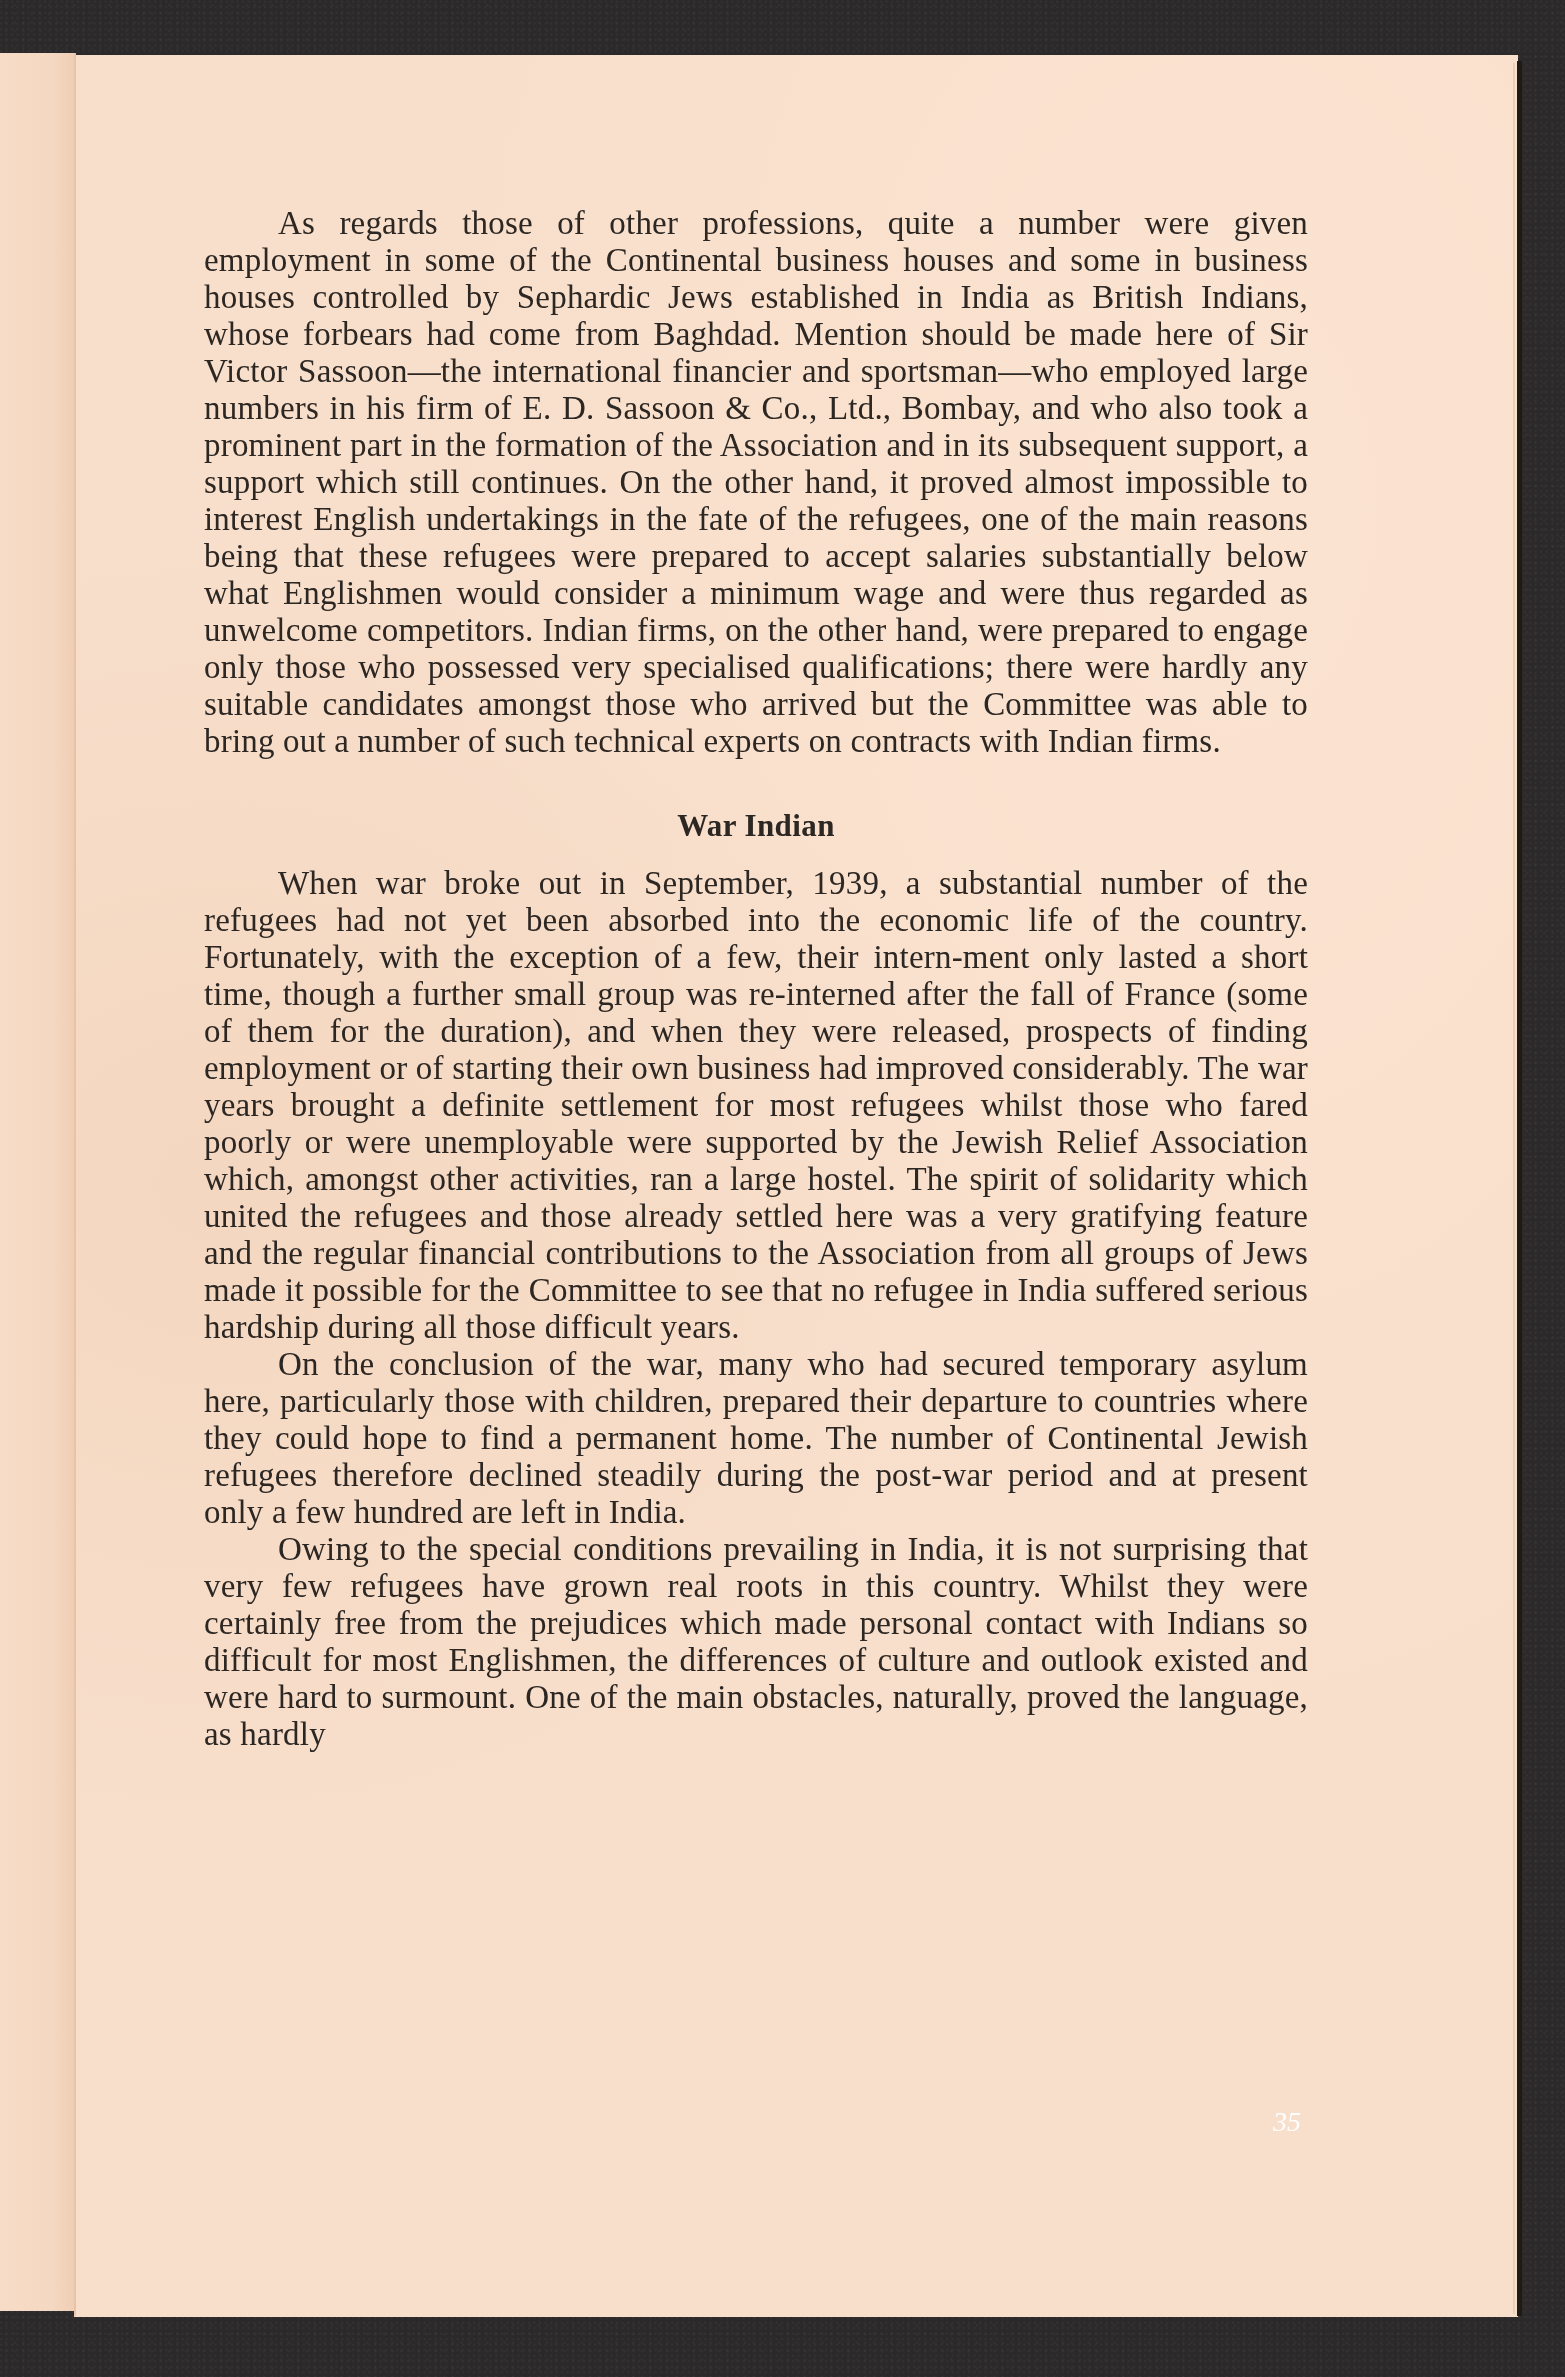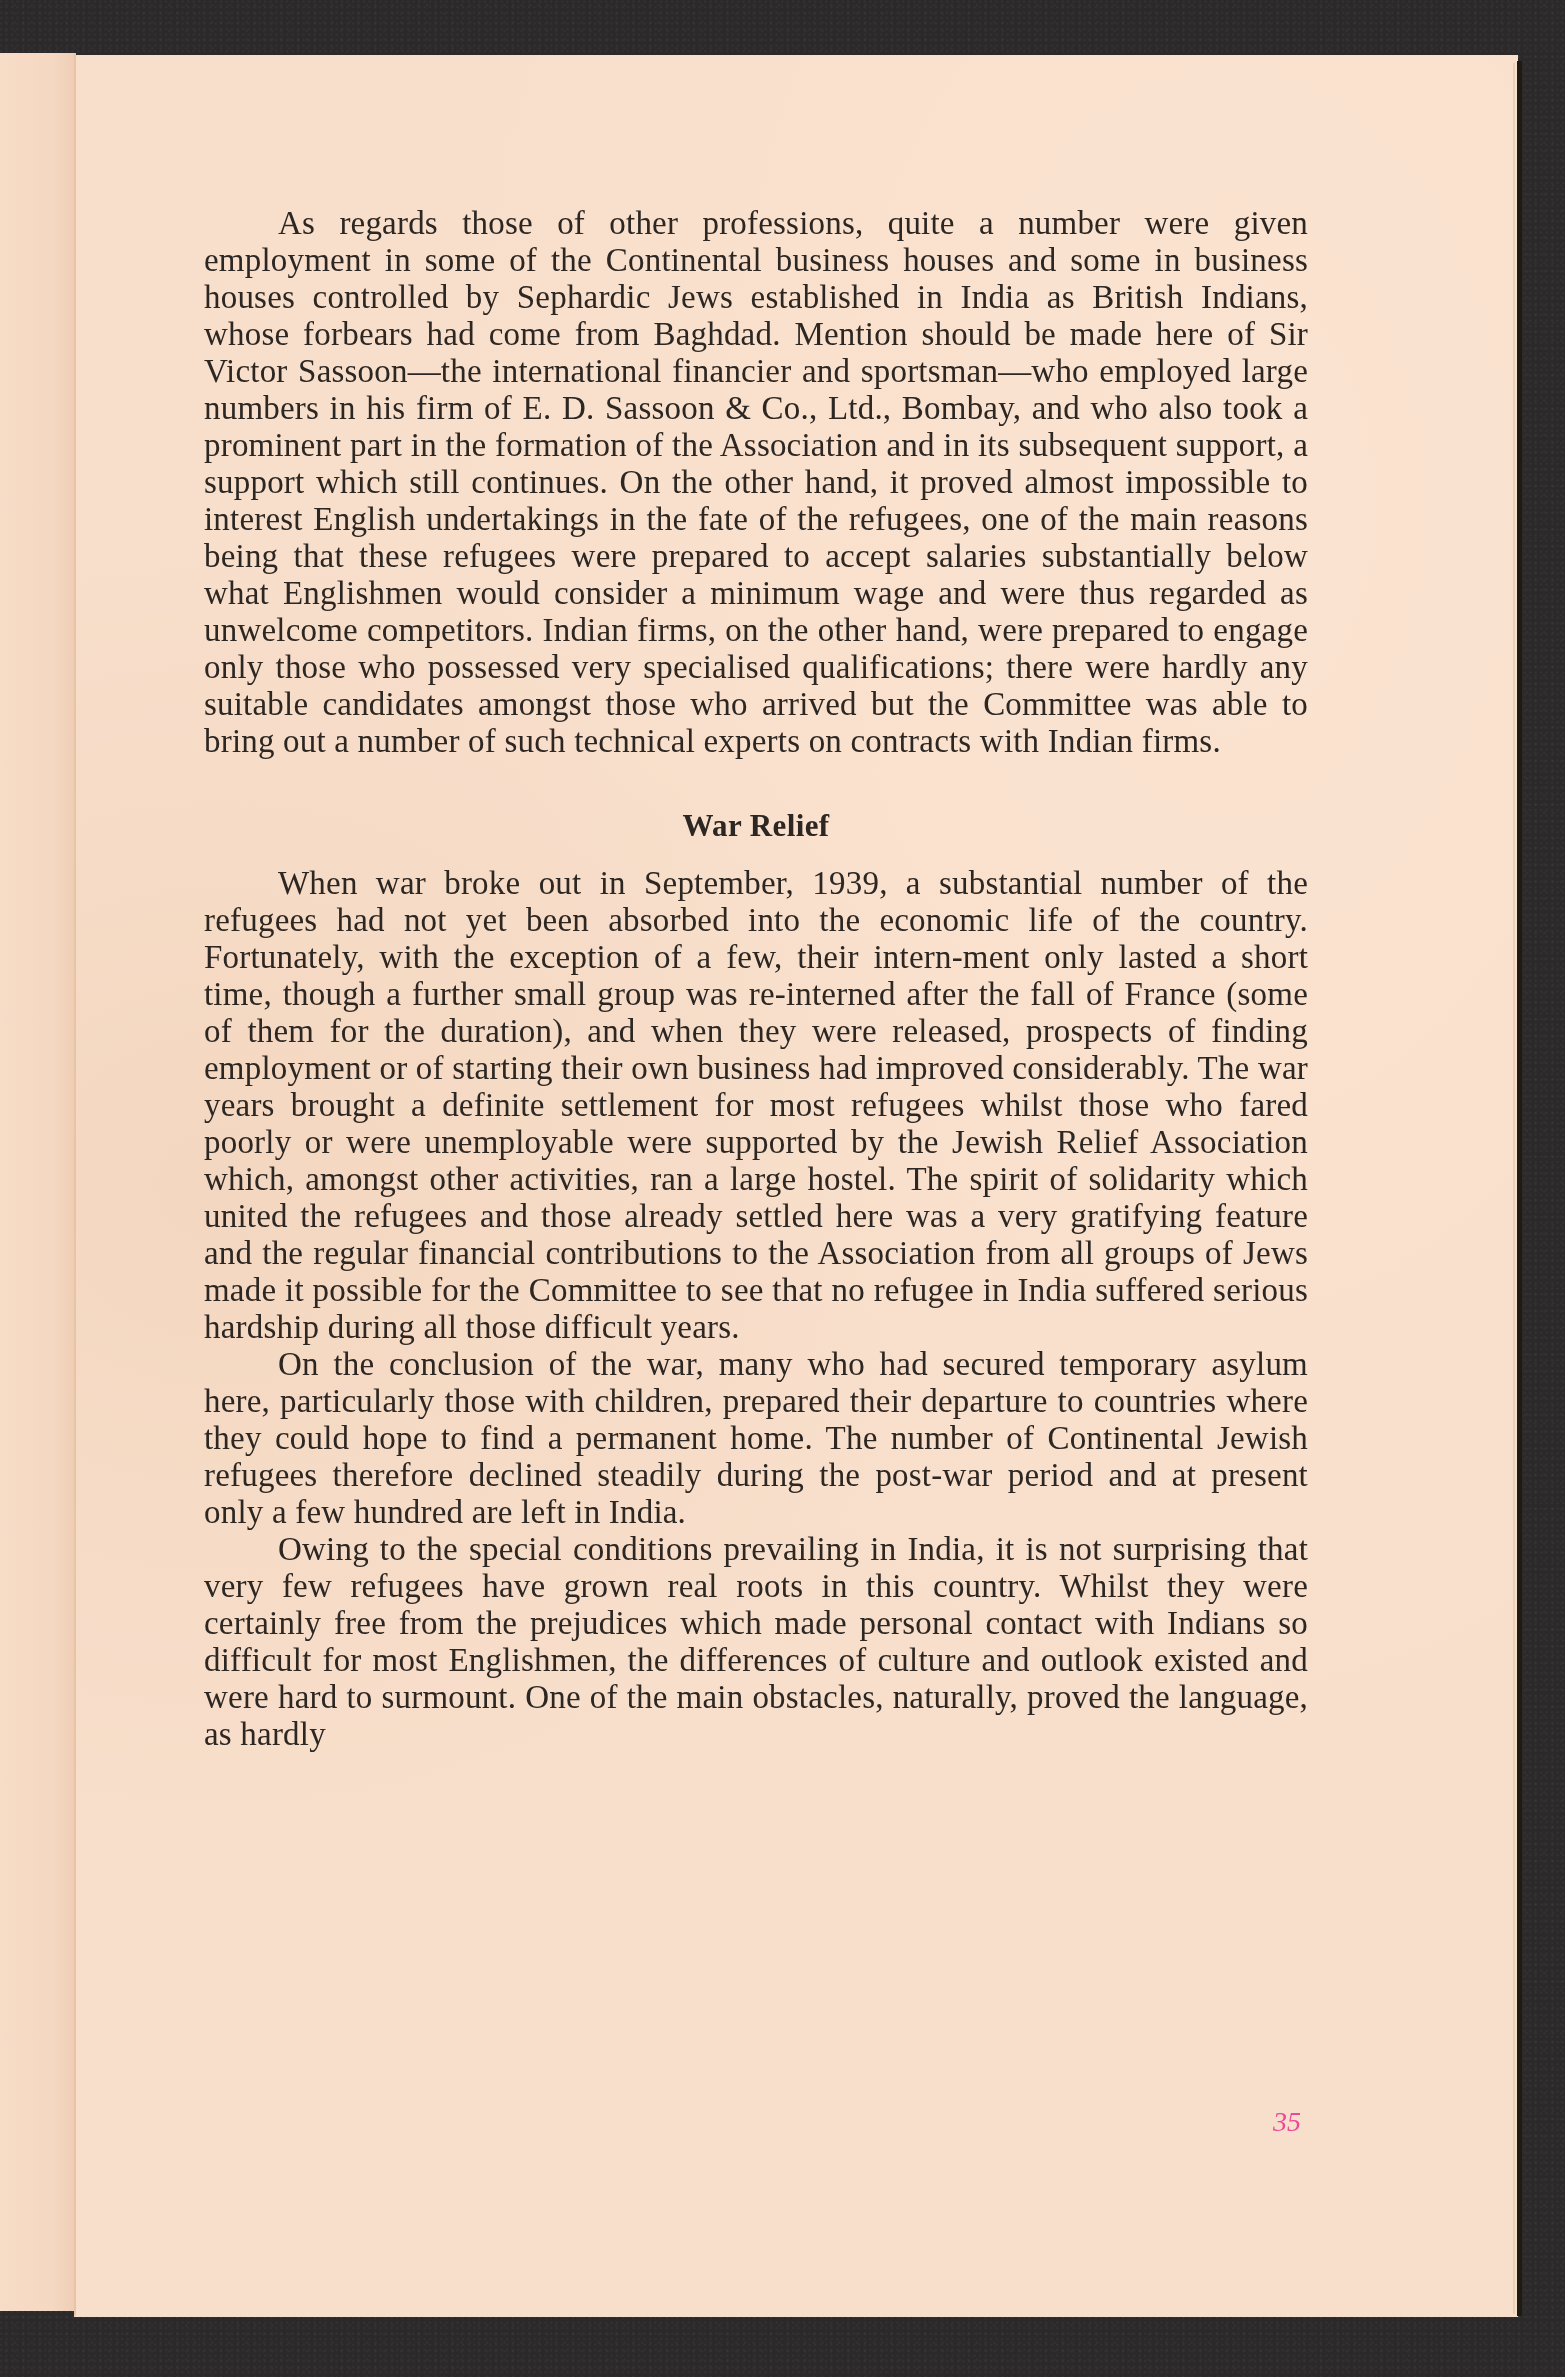--- a/index.html
+++ b/index.html
@@ -92,37 +92,37 @@
       margin: 47px 0 21px 0;
       letter-spacing: 0.4px;
       text-indent: 0;
     }
     .page-number {
       position: absolute;
       left: 1273px;
       top: 2106px;
       font-style: italic;
       font-size: 28px;
-      color: #ec4899;
+      color: #ffffff;
     }
   </style>
 </head>
 <body>
 
 <div class="scan-bg"></div>
 <div class="left-page"></div>
 <div class="page"></div>
 <div class="spine-line"></div>
 <div class="page-edge-light"></div>
 <div class="page-edge"></div>
 
 <div class="text-block">
   <p class="para indent">As regards those of other professions, quite a number were given employment in some of the Continental business houses and some in business houses controlled by Sephardic Jews established in India as British Indians, whose forbears had come from Baghdad.  Mention should be made here of Sir Victor Sassoon—the international financier and sportsman—who employed large numbers in his firm of E. D. Sassoon &amp; Co., Ltd., Bombay, and who also took a prominent part in the formation of the Association and in its subsequent support, a support which still continues.  On the other hand, it proved almost impossible to interest English undertakings in the fate of the refugees, one of the main reasons being that these refugees were prepared to accept salaries substantially below what Englishmen would consider a minimum wage and were thus regarded as unwelcome competitors. Indian firms, on the other hand, were prepared to engage only those who possessed very specialised qualifications; there were hardly any suitable candidates amongst those who arrived but the Committee was able to bring out a number of such technical experts on contracts with Indian firms.</p>
 
-  <div class="heading">War Relief</div>
+  <div class="heading">War Indian</div>
 
   <p class="para indent">When war broke out in September, 1939, a substantial number of the refugees had not yet been absorbed into the economic life of the country.  Fortunately, with the exception of a few, their intern-ment only lasted a short time, though a further small group was re-interned after the fall of France (some of them for the duration), and when they were released, prospects of finding employment or of starting their own business had improved considerably.  The war years brought a definite settlement for most refugees whilst those who fared poorly or were unemployable were supported by the Jewish Relief Association which, amongst other activities, ran a large hostel. The spirit of solidarity which united the refugees and those already settled here was a very gratifying feature and the regular financial contributions to the Association from all groups of Jews made it possible for the Committee to see that no refugee in India suffered serious hardship during all those difficult years.</p>
   <p class="para indent">On the conclusion of the war, many who had secured temporary asylum here, particularly those with children, prepared their departure to countries where they could hope to find a permanent home.  The number of Continental Jewish refugees therefore declined steadily during the post-war period and at present only a few hundred are left in India.</p>
   <p class="para indent">Owing to the special conditions prevailing in India, it is not surprising that very few refugees have grown real roots in this country. Whilst they were certainly free from the prejudices which made personal contact with Indians so difficult for most Englishmen, the differences of culture and outlook existed and were hard to surmount. One of the main obstacles, naturally, proved the language, as hardly</p>
 </div>
 
 <div class="page-number">35</div>
 
 
 </body></html>

